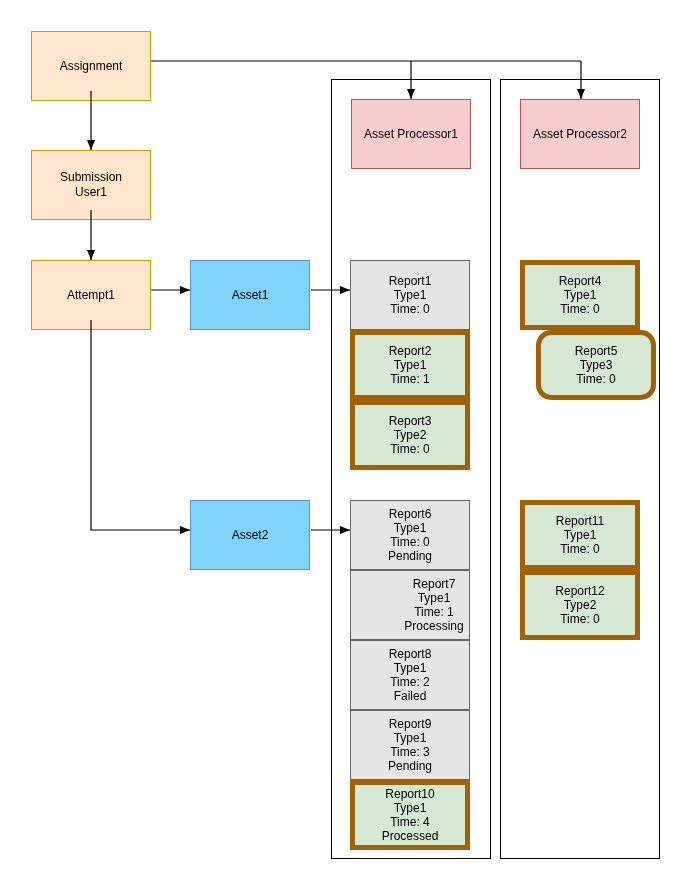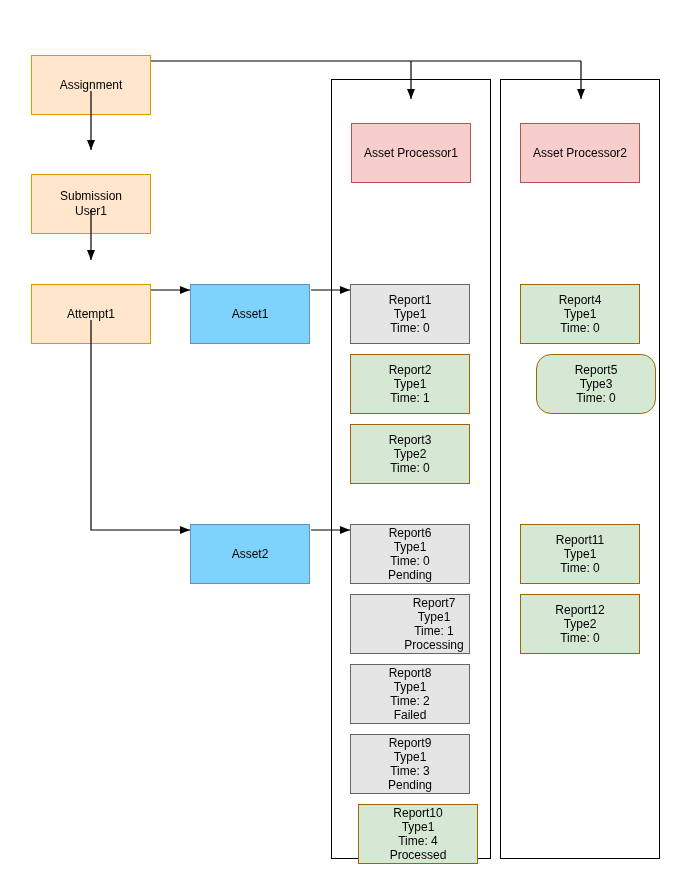--- a/index.html
+++ b/index.html
@@ -6,36 +6,35 @@
   body {
     width: 691px; height: 891px;
     position: relative;
     background: #ffffff;
     font-family: "Liberation Sans", sans-serif;
     font-size: 12px;
     color: #000000;
   }
   .node {
     position: absolute;
-    width: 120px; height: 60px;
+    width: 120px; height: 70px;
     box-sizing: border-box;
     display: flex;
     flex-direction: column;
     align-items: center;
     justify-content: center;
     text-align: center;
     line-height: 15px;
     z-index: 2;
-    margin-top: 24px;
   }
   .report { line-height: 14px; }
   .orange { background: #FFE6CC; border: 1px solid #D79B00; }
   .blue   { background: #7dd3fc; border: 1px solid #6C8EBF; }
   .red    { background: #F8CECC; border: 1px solid #B85450; }
-  .green  { background: #D5E8D4; border: 1px solid #a16207; }
+  .green  { background: #D5E8D4; border: 5px solid #a16207; }
   .gray   { background: #e5e5e5; border: 1px solid #666666; }
   .container-box {
     position: absolute;
     width: 160px; height: 780px;
     box-sizing: border-box;
     background: #ffffff;
     border: 1px solid #000000;
     z-index: 1;
   }
   svg.connectors {
@@ -119,21 +118,21 @@
   <span>Failed</span>
 </div>
 
 <div class="node report gray" style="left:350px; top:710px;">
   <span>Report9</span>
   <span>Type1</span>
   <span>Time: 3</span>
   <span>Pending</span>
 </div>
 
-<div class="node report green" style="left:358px; top:780px;">
+<div class="node report green" style="left:350px; top:780px;">
   <span>Report10</span>
   <span>Type1</span>
   <span>Time: 4</span>
   <span>Processed</span>
 </div>
 
 <div class="node report green" style="left:520px; top:260px;">
   <span>Report4</span>
   <span>Type1</span>
   <span>Time: 0</span>

